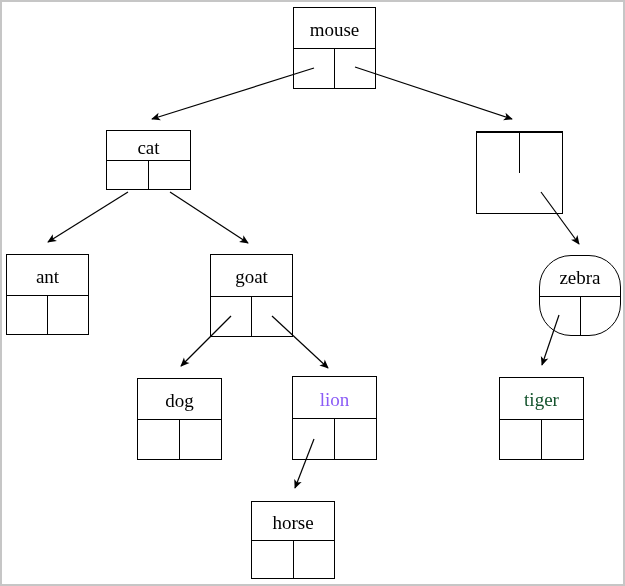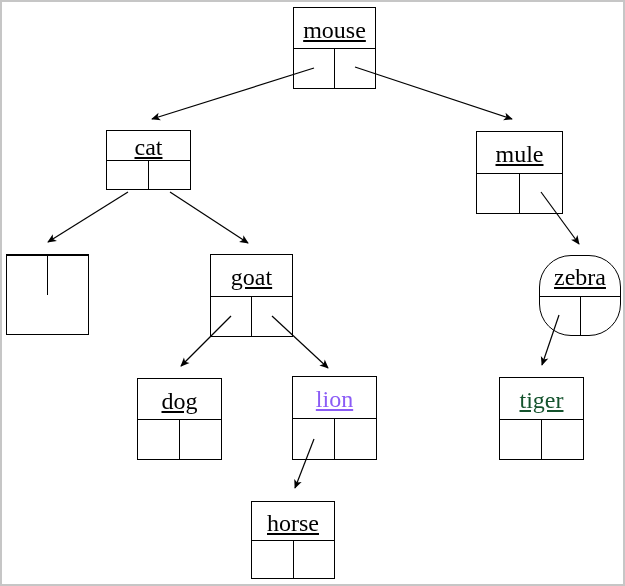--- a/index.html
+++ b/index.html
@@ -22,25 +22,24 @@
     box-sizing: border-box;
     border: 1.5px solid #000000;
     background: #ffffff;
     display: grid;
     grid-template-rows: 1fr 1fr;
   }
   .node-label {
     display: flex;
     align-items: center;
     justify-content: center;
-    font-size: 24px;
+    font-size: 19px;
     color: #000000;
     line-height: 1;
     padding-top: 3px;
-    text-decoration: underline;
   }
   .node-cells {
     display: flex;
     border-top: 1.5px solid #000000;
   }
   .cell {
     flex: 1 1 0;
   }
   .cell-left {
     border-right: 1.5px solid #000000;
@@ -66,27 +65,27 @@
         </div>
       </div>
       <div class="node" style="left: 104px; top: 128px; width: 85px; height: 60px;">
         <div class="node-label" style="color: rgb(0, 0, 0);">cat</div>
         <div class="node-cells">
           <div class="cell cell-left"></div>
           <div class="cell cell-right"></div>
         </div>
       </div>
       <div class="node" style="left: 474px; top: 129px; width: 87px; height: 83px;">
-        <div class="node-label" style="color: rgb(0, 0, 0);">mule</div>
         <div class="node-cells">
           <div class="cell cell-left"></div>
           <div class="cell cell-right"></div>
         </div>
       </div>
       <div class="node" style="left: 4px; top: 252px; width: 83px; height: 81px;">
+        <div class="node-label" style="color: rgb(0, 0, 0);">ant</div>
         <div class="node-cells">
           <div class="cell cell-left"></div>
           <div class="cell cell-right"></div>
         </div>
       </div>
       <div class="node" style="left: 208px; top: 252px; width: 83px; height: 83px;">
         <div class="node-label" style="color: rgb(0, 0, 0);">goat</div>
         <div class="node-cells">
           <div class="cell cell-left"></div>
           <div class="cell cell-right"></div>

